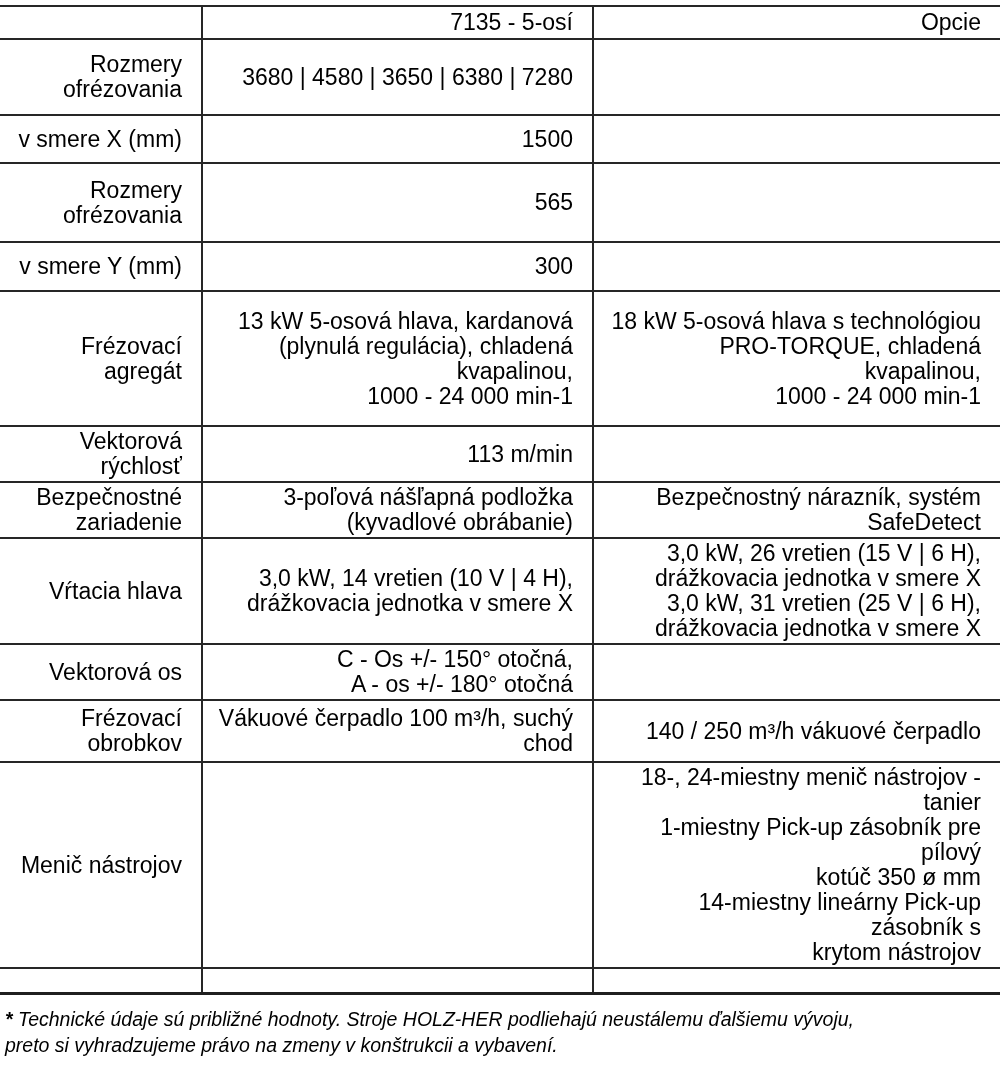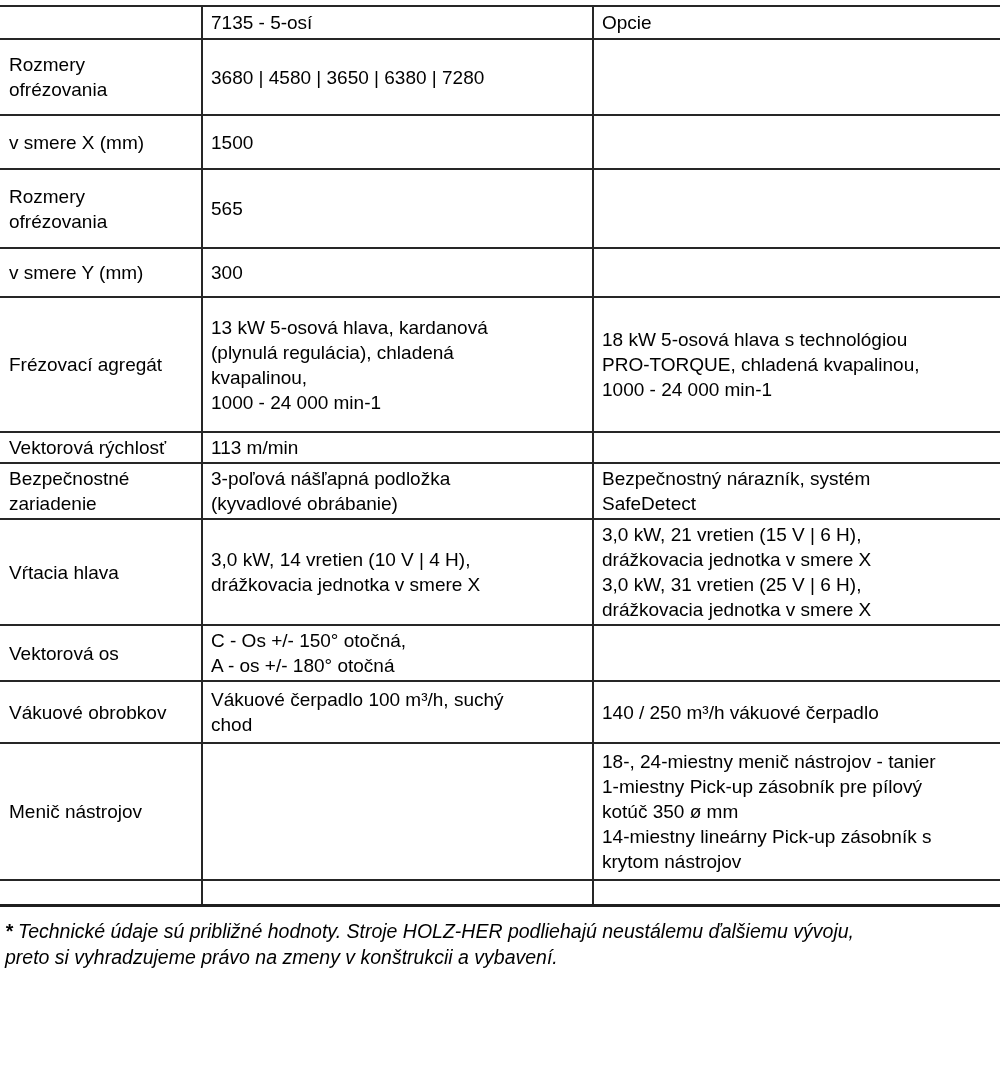--- a/index.html
+++ b/index.html
@@ -15,24 +15,24 @@
     min-height: 1081px;
     background: #fff;
   }
   table.spec {
     border-collapse: collapse;
     table-layout: fixed;
     width: 1000px;
     margin-top: 5px;
   }
   table.spec th, table.spec td {
-    font-size: 19px;
+    font-size: 23px;
     line-height: 25px;
     font-weight: normal;
-    text-align: left;
+    text-align: right;
     vertical-align: middle;
     padding: 2px 19px 2px 8px;
     white-space: pre-line;
     border-bottom: 2px solid #262626;
     overflow: hidden;
   }
   table.spec thead th {
     border-top: 2px solid #262626;
   }
   table.spec .c1 { padding-left: 9px; }
@@ -69,21 +69,21 @@
         <th class="c3">Opcie</th>
       </tr>
     </thead>
     <tbody>
       <tr style="height:76px">
         <td class="c1">Rozmery
 ofrézovania</td>
         <td class="c2">3680 | 4580 | 3650 | 6380 | 7280</td>
         <td class="c3"></td>
       </tr>
-      <tr style="height:54px">
+      <tr style="height:48px">
         <td class="c1">v smere X (mm)</td>
         <td class="c2">1500</td>
         <td class="c3"></td>
       </tr>
       <tr style="height:79px">
         <td class="c1">Rozmery
 ofrézovania</td>
         <td class="c2">565</td>
         <td class="c3"></td>
       </tr>
@@ -112,33 +112,33 @@
 zariadenie</td>
         <td class="c2">3-poľová nášľapná podložka
 (kyvadlové obrábanie)</td>
         <td class="c3">Bezpečnostný nárazník, systém
 SafeDetect</td>
       </tr>
       <tr style="height:105px">
         <td class="c1">Vŕtacia hlava</td>
         <td class="c2">3,0 kW, 14 vretien (10 V | 4 H),
 drážkovacia jednotka v smere X</td>
-        <td class="c3">3,0 kW, 21 vretien (15 V | 6 H),
+        <td class="c3">3,0 kW, 26 vretien (15 V | 6 H),
 drážkovacia jednotka v smere X
 3,0 kW, 31 vretien (25 V | 6 H),
 drážkovacia jednotka v smere X</td>
       </tr>
       <tr style="height:55px">
         <td class="c1">Vektorová os</td>
         <td class="c2">C - Os +/- 150° otočná,
 A - os +/- 180° otočná</td>
         <td class="c3"></td>
       </tr>
       <tr style="height:62px">
-        <td class="c1">Vákuové obrobkov</td>
+        <td class="c1">Frézovací obrobkov</td>
         <td class="c2">Vákuové čerpadlo 100 m³/h, suchý
 chod</td>
         <td class="c3">140 / 250 m³/h vákuové čerpadlo</td>
       </tr>
       <tr style="height:137px">
         <td class="c1">Menič nástrojov</td>
         <td class="c2"></td>
         <td class="c3">18-, 24-miestny menič nástrojov - tanier
 1-miestny Pick-up zásobník pre pílový
 kotúč 350 ø mm

